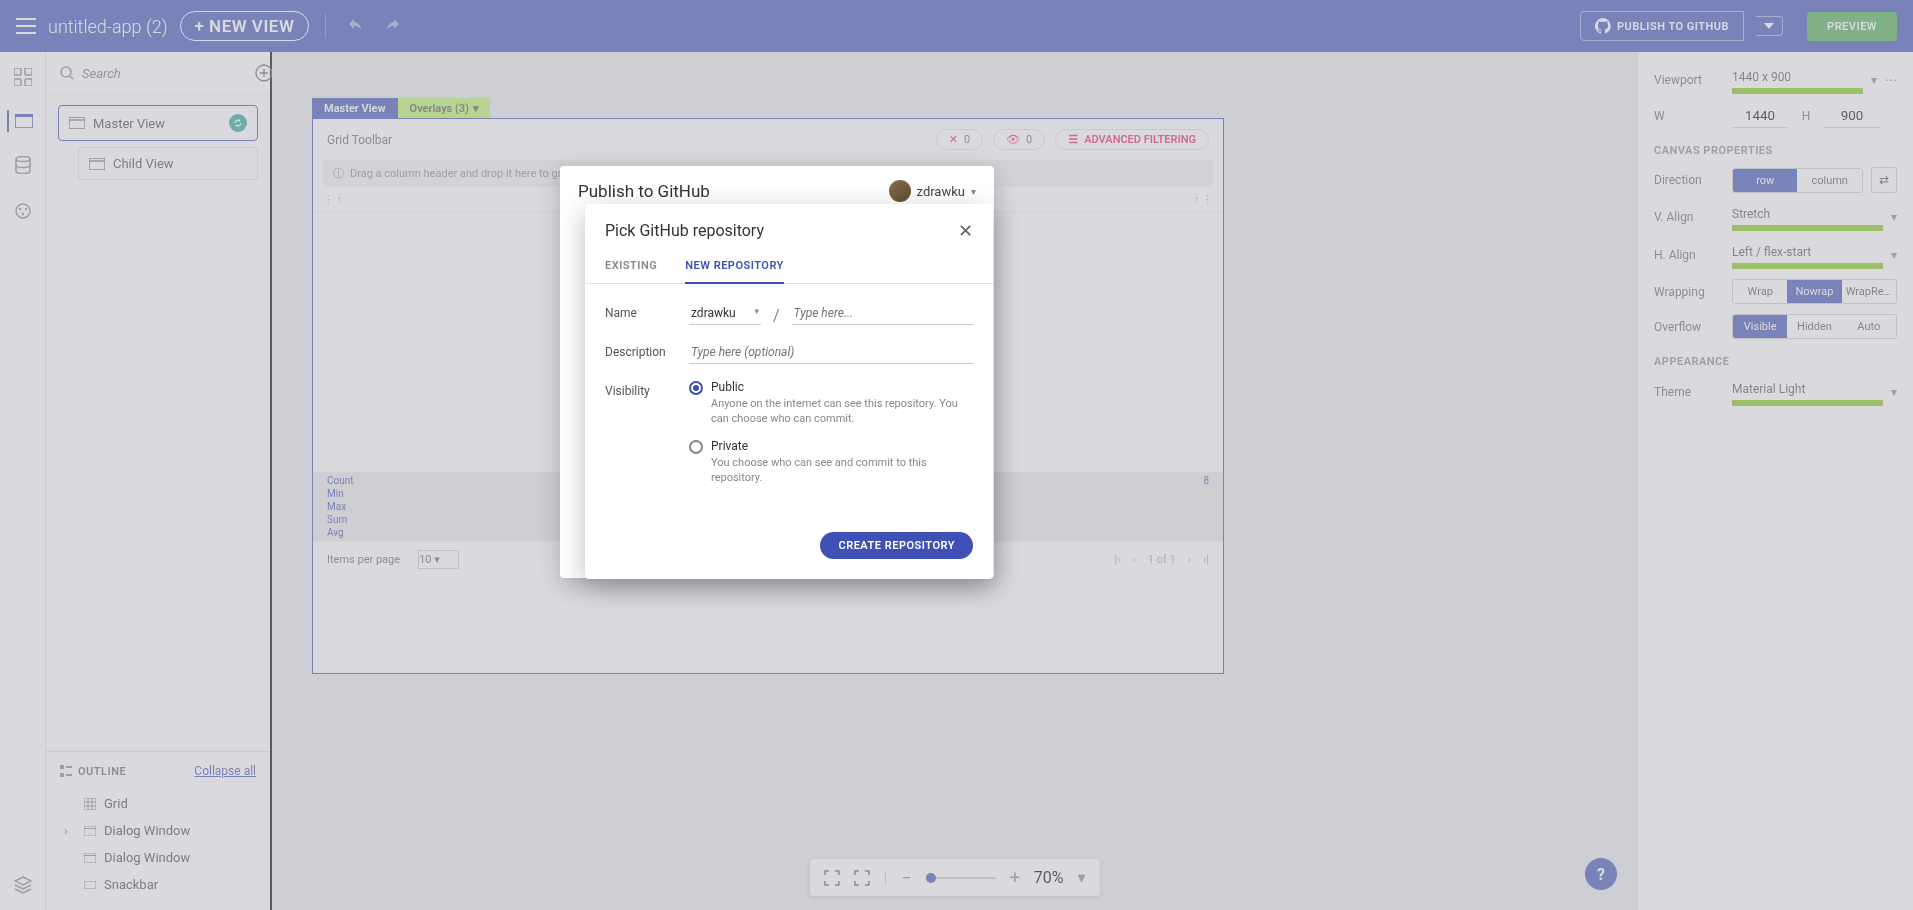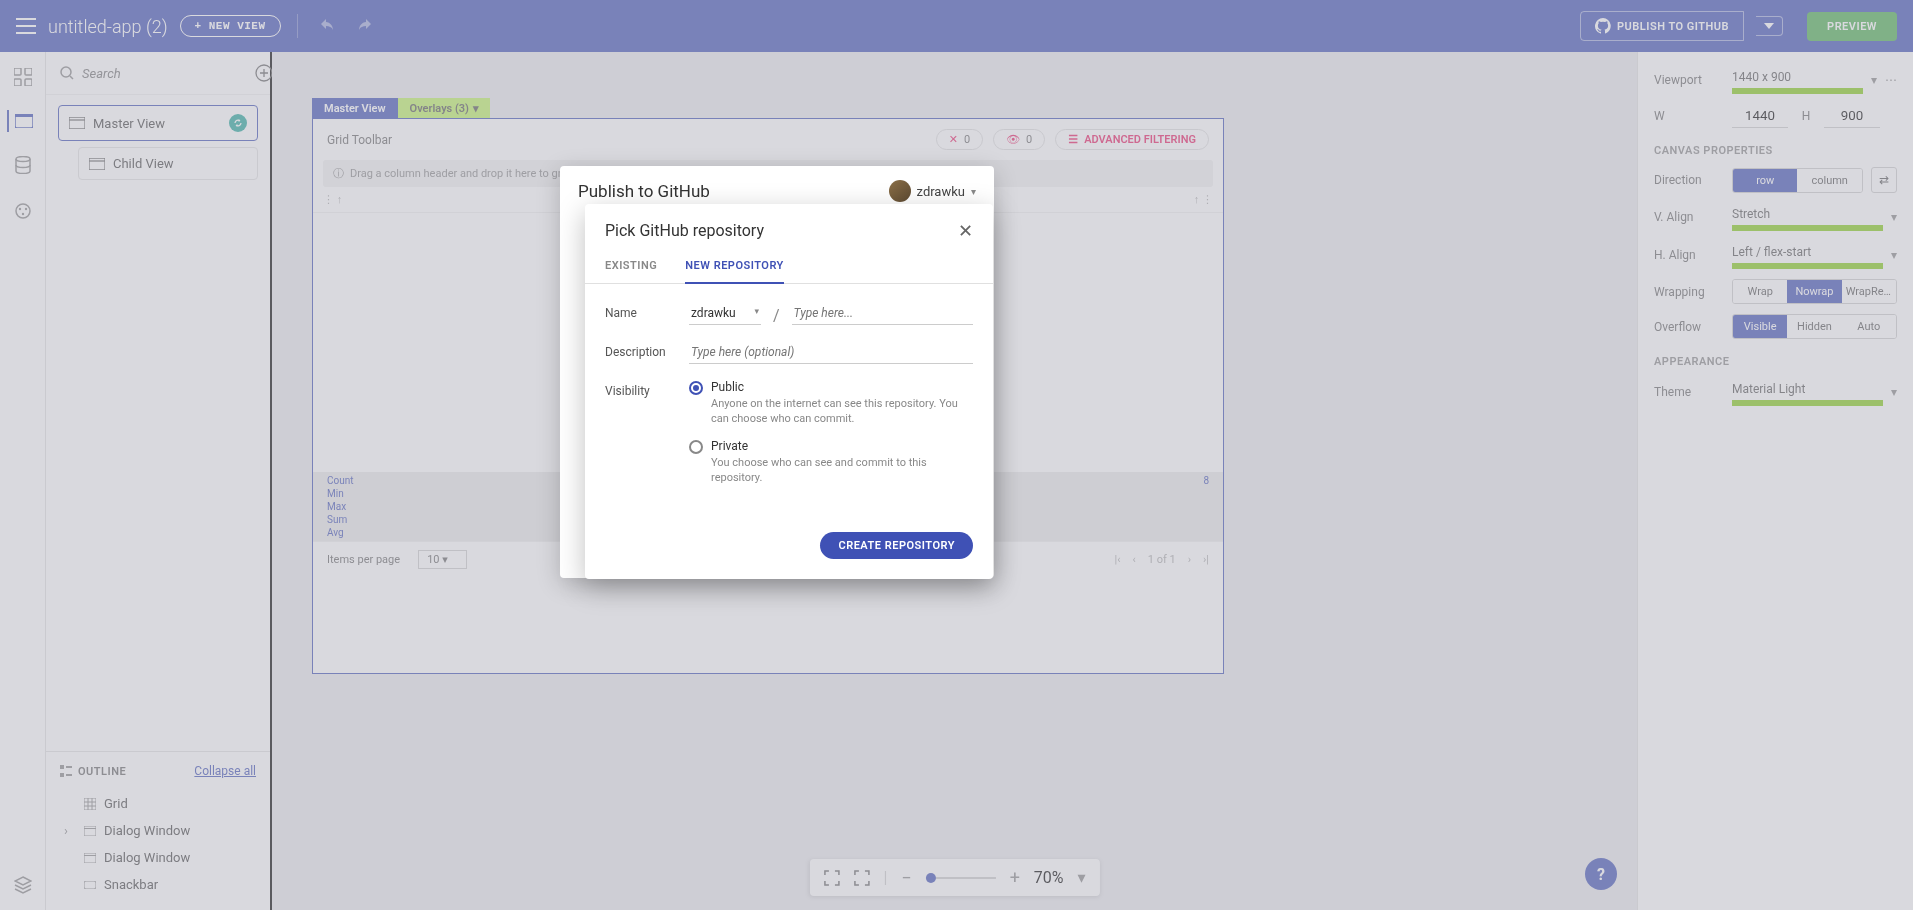--- a/index.html
+++ b/index.html
@@ -2,21 +2,21 @@
 <html><head>
 <meta charset="utf-8">
 <style>
 * { box-sizing: border-box; margin: 0; padding: 0; font-family: -apple-system, BlinkMacSystemFont, "Segoe UI", Roboto, sans-serif; }
 body { background: #f5f5f7; overflow: hidden; width: 1913px; height: 910px; position: relative; }
 
 
 .topbar { background: #3f51b5; height: 52px; display: flex; align-items: center; padding: 4px 16px; gap: 12px; }
 .hamburger { color: #fff; cursor: pointer; }
 .app-title { color: #fff; font-size: 18px; font-weight: 300; }
-.new-view-btn { border: 1px solid #fff; color: #fff; background: transparent; border-radius: 16px; padding: 4px 14px; font-size: 11px; font-weight: 600; letter-spacing: .5px; cursor: pointer; font-family: Liberation Mono, monospace; }
+.new-view-btn { border: 1px solid #fff; color: #fff; background: transparent; border-radius: 16px; padding: 4px 14px; font-size: 17px; font-weight: 600; letter-spacing: .5px; cursor: pointer; }
 .topbar-divider { width: 1px; height: 24px; background: rgba(255,255,255,.3); margin: 0 4px; }
 .topbar-icon { color: rgba(255,255,255,.5); cursor: pointer; padding: 4px; }
 .topbar-spacer { flex: 1; }
 .publish-gh-btn { border: 1px solid rgba(255,255,255,.5); color: #fff; background: transparent; border-radius: 4px 0 0 4px; padding: 6px 14px; font-size: 11px; font-weight: 600; letter-spacing: .5px; display: flex; align-items: center; gap: 6px; cursor: pointer; }
 .publish-gh-dropdown { border: 1px solid rgba(255,255,255,.5); border-left: none; color: #fff; background: transparent; border-radius: 0 4px 4px 0; padding: 6px 8px; cursor: pointer; }
 .preview-btn { background: #4caf50; color: #fff; border: none; border-radius: 4px; padding: 8px 20px; font-size: 11px; font-weight: 600; letter-spacing: .5px; cursor: pointer; margin-left: 12px; }
 
 
 .main { display: flex; height: calc(100% - 52px); }
 .iconbar { width: 46px; background: #fff; border-right: 1px solid #e0e0e0; display: flex; flex-direction: column; align-items: center; padding-top: 12px; gap: 20px; }
@@ -53,21 +53,21 @@
 .design-frame { position: absolute; top: 66px; left: 40px; width: 912px; height: 556px; background: #fff; border: 1px solid #3f51b5; }
 .grid-toolbar-row { padding: 10px 14px; font-size: 12px; color: #666; display: flex; align-items: center; }
 .toolbar-right { margin-left: auto; display: flex; gap: 10px; }
 .pill { border: 1px solid #ddd; border-radius: 14px; padding: 3px 12px; font-size: 11px; display: flex; align-items: center; gap: 6px; }
 .pill.filter { color: #e91e63; font-weight: 600; }
 .group-bar { margin: 0 10px; background: #f0f0f0; border-radius: 3px; padding: 6px 10px; font-size: 11px; color: #888; display: flex; align-items: center; gap: 6px; }
 .grid-header-row { display: flex; padding: 6px 10px; }
 .summary-rows { background: #e8e8e8; font-size: 10px; color: #3f51b5; padding: 2px 14px; }
 .summary-rows div { padding: 1px 0; display: flex; justify-content: space-between; }
 .pager { padding: 8px 14px; font-size: 11px; color: #666; display: flex; align-items: center; gap: 18px; border-top: 1px solid #eee; }
-.pager-select { border: 1px solid #ccc; padding: 2px 18px 2px 8px; background: #fff; }
+.pager-select { border: 1px solid #ccc; padding: 2px 18px 2px 0; background: #fff; }
 .pager-right { margin-left: auto; display: flex; align-items: center; gap: 12px; color: #aaa; }
 
 
 .zoom-bar { position: absolute; bottom: 14px; left: 50%; transform: translateX(-50%); background: #fff; border-radius: 4px; box-shadow: 0 1px 4px rgba(0,0,0,.15); padding: 8px 14px; display: flex; align-items: center; gap: 14px; }
 .zoom-slider { width: 70px; height: 2px; background: #ccc; position: relative; }
 .zoom-slider::before { content:''; position:absolute; left:0; width: 10px; height: 10px; background: #3f51b5; border-radius: 50%; top: -4px; }
 
 .help-fab { position: absolute; bottom: 20px; right: 20px; width: 32px; height: 32px; background: #3f51b5; color: #fff; border-radius: 50%; display: flex; align-items: center; justify-content: center; font-weight: 700; cursor: pointer; }
 
 

